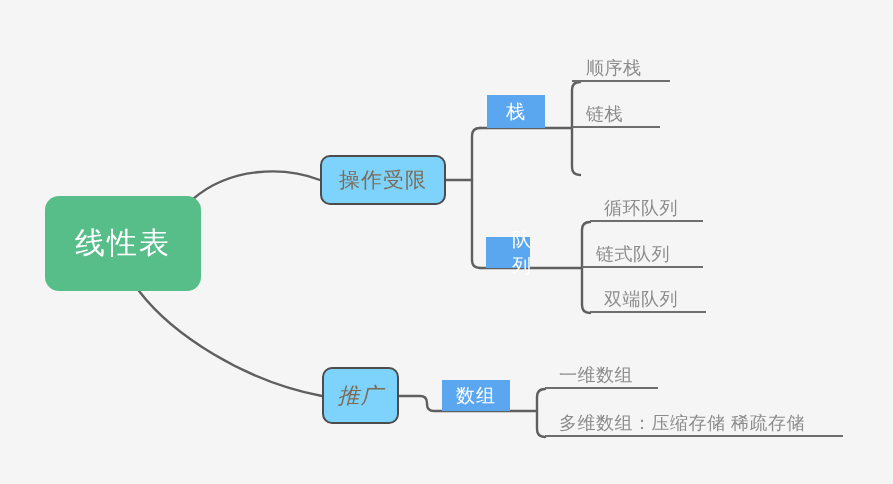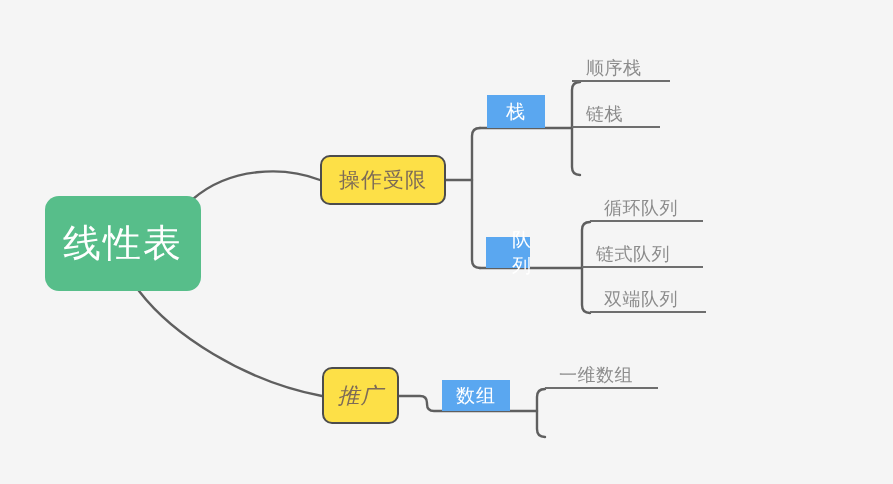--- a/index.html
+++ b/index.html
@@ -9,24 +9,24 @@
     font-family:"Liberation Sans","DejaVu Sans",sans-serif;
   }
   #stage{position:absolute;left:0;top:0;width:893px;height:484px;}
   svg.connectors{position:absolute;left:0;top:0;pointer-events:none;}
 
   .node{position:absolute;display:flex;align-items:center;justify-content:center;box-sizing:border-box;}
 
   .root-node{
     left:45px;top:196px;width:156px;height:95px;
     background:#57be8a;border-radius:14px;
-    color:#ffffff;font-size:38px;letter-spacing:2px;
+    color:#ffffff;font-size:30px;letter-spacing:2px;
   }
   .branch-node{
-    background:#fde047;border:2px solid #4c4c4c;border-radius:10px;
+    background:#7dd3fc;border:2px solid #4c4c4c;border-radius:10px;
     color:#7d6b57;
   }
   .branch-restricted{left:320px;top:155px;width:126px;height:50px;font-size:21px;letter-spacing:1px;}
   .branch-extension{left:322px;top:367px;width:77px;height:57px;font-size:22px;letter-spacing:1px;font-style:italic;}
 
   .blue-node{
     background:#5aa7f0;color:#ffffff;font-size:19px;letter-spacing:1px;
   }
   .blue-stack{left:487px;top:95px;width:58px;height:33px;}
   .blue-queue{left:486px;top:237px;width:44px;height:31px;padding-left:28px;}
@@ -104,15 +104,16 @@
     <span>队列</span>
   </div>
   <div class="leaf leaf-xh">循环队列</div>
   <div class="leaf leaf-ls">链式队列</div>
   <div class="leaf leaf-sd">双端队列</div>
 
   <div class="node blue-node blue-array">
     <span>数组</span>
   </div>
   <div class="leaf leaf-yw">一维数组</div>
+  <div class="leaf leaf-dw">多维数组：压缩存储 稀疏存储</div>
 
 
 </div>
 
 </body></html>

